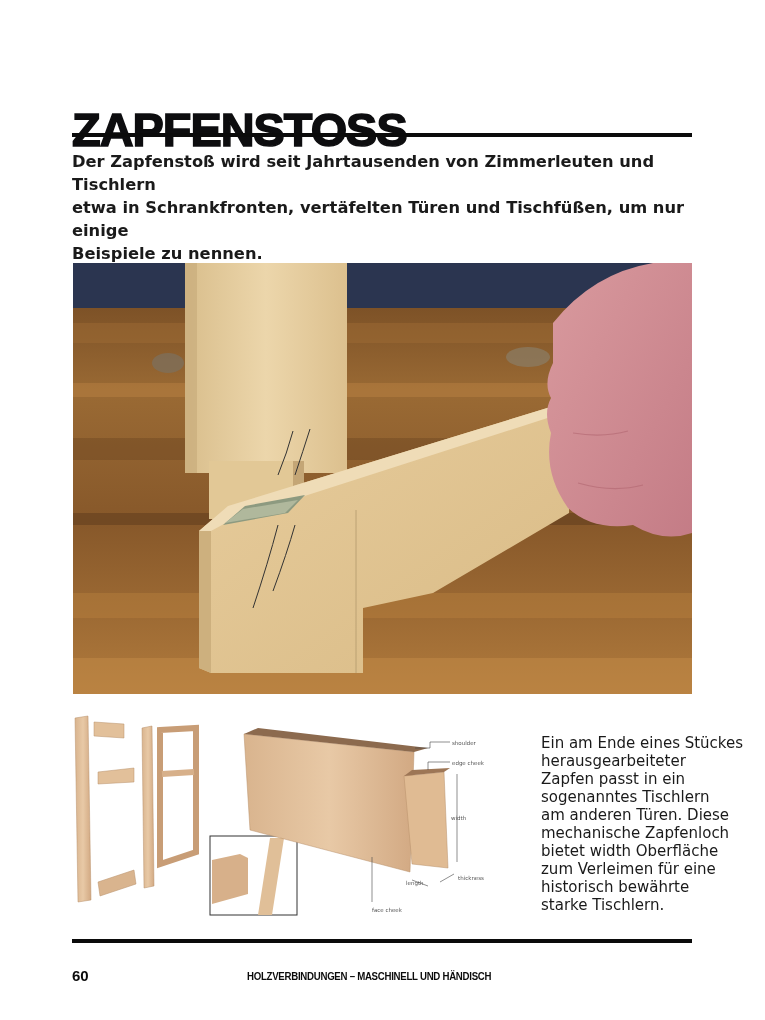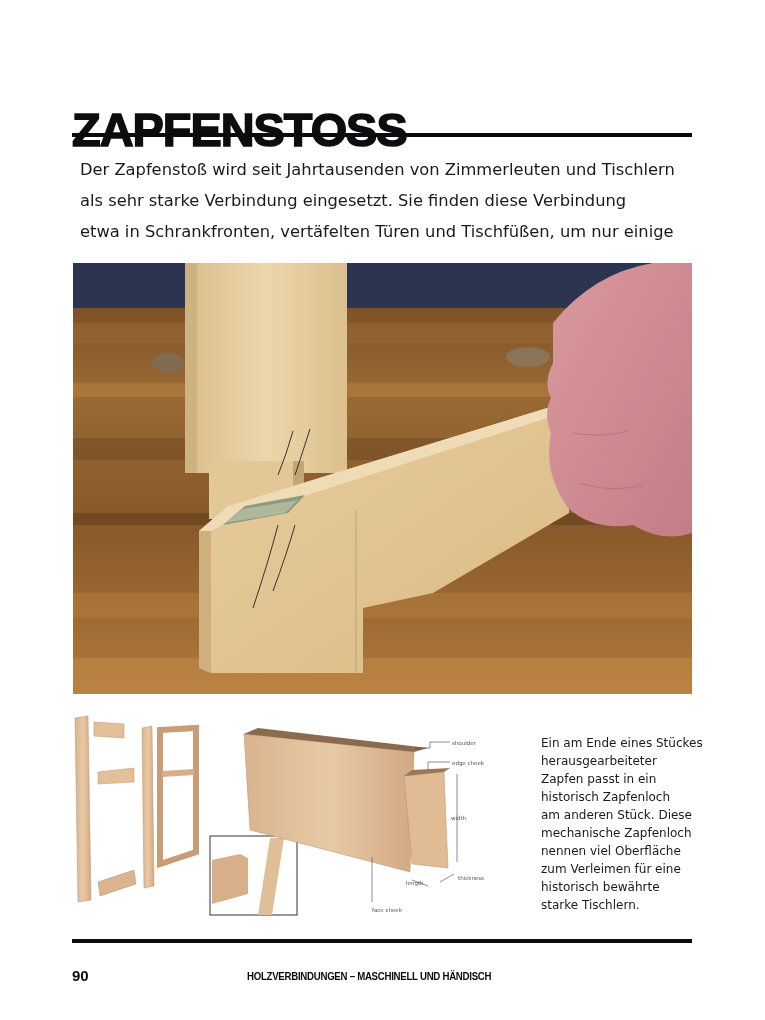--- a/index.html
+++ b/index.html
@@ -2,40 +2,40 @@
 <html><head>
 <meta charset="utf-8">
 <style>
   html, body { margin: 0; padding: 0; background: #ffffff; }
   body { width: 765px; height: 1020px; position: relative; overflow: hidden; font-family: "DejaVu Sans", sans-serif; color: #111; }
   .title { position: absolute; left: 72px; top: 76px; font-family: "Liberation Sans", sans-serif; font-weight: 900; font-size: 46px; letter-spacing: -1px; color: #0d0d0f; line-height: 1; transform: scaleX(1.02); transform-origin: left; -webkit-text-stroke: 1.5px #0d0d0f; }
   .rule { position: absolute; left: 72px; width: 620px; height: 4px; background: #0b0b0b; }
   .rule.top { top: 133px; }
   .rule.bottom { top: 939px; }
   .intro { position: absolute; left: 72px; top: 150px; width: 630px; font-size: 16.3px; line-height: 23px; color: #1a1a1a; }
-  .intro p { margin: 8px; }
+  .intro p { margin: 0; font-weight: bold; }
   .photo { position: absolute; left: 73px; top: 263px; width: 619px; height: 431px; overflow: hidden; background: #8a5a2a; }
   .photo svg { display: block; }
   .diagram-frame { position: absolute; left: 72px; top: 712px; width: 450px; height: 210px; }
-  .caption { position: absolute; left: 541px; top: 734px; width: 160px; font-size: 12px; line-height: 18px; color: #1a1a1a; }
+  .caption { position: absolute; left: 541px; top: 734px; width: 160px; font-size: 15px; line-height: 18px; color: #1a1a1a; }
   .caption span { display: block; white-space: nowrap; }
   .footer-num { position: absolute; left: 72px; top: 967px; font-family: "Liberation Sans", sans-serif; font-weight: 900; font-size: 15px; color: #0b0b0b; }
   .footer-title { position: absolute; left: 247px; top: 970px; font-family: "Liberation Sans", sans-serif; font-weight: 700; font-size: 10.5px; letter-spacing: -0.3px; color: #0b0b0b; transform: scaleX(0.92); transform-origin: left; }
   .lbl { font-family: "DejaVu Sans", sans-serif; font-size: 5.5px; fill: #555; }
 </style>
 </head>
 <body>
 
 <h1 class="title">ZAPFENSTOSS</h1>
 <div class="rule top"></div>
 
 <div class="intro">
   <p>Der Zapfenstoß wird seit Jahrtausenden von Zimmerleuten und Tischlern</p>
-  <p>als sehr starke Verbindung eingesetzt. Sie finden diese Verbindung</p>
   <p>etwa in Schrankfronten, vertäfelten Türen und Tischfüßen, um nur einige</p>
+  <p>Beispiele zu nennen.</p>
 </div>
 
 <div class="photo">
   <svg width="619" height="431" viewBox="0 0 619 431" xmlns="http://www.w3.org/2000/svg">
     <defs>
       <linearGradient id="bench" x1="0" y1="0" x2="0" y2="1">
         <stop offset="0" stop-color="#6e4520"></stop>
         <stop offset="0.3" stop-color="#9a6a34"></stop>
         <stop offset="0.6" stop-color="#87582a"></stop>
         <stop offset="1" stop-color="#b07a3c"></stop>
@@ -135,24 +135,24 @@
     <text class="lbl" x="386" y="168">thickness</text>
     <text class="lbl" x="334" y="173">length</text>
     <text class="lbl" x="300" y="200">face cheek</text>
   </svg>
 </div>
 
 <div class="caption">
   <span>Ein am Ende eines Stückes</span>
   <span>herausgearbeiteter</span>
   <span>Zapfen passt in ein</span>
-  <span>historisch Zapfenloch</span>
-  <span>am anderen Stück. Diese</span>
+  <span>sogenanntes Tischlern</span>
+  <span>am anderen Türen. Diese</span>
   <span>mechanische Zapfenloch</span>
-  <span>nennen viel Oberfläche</span>
+  <span>bietet width Oberfläche</span>
   <span>zum Verleimen für eine</span>
   <span>historisch bewährte</span>
   <span>starke Tischlern.</span>
 </div>
 
 <div class="rule bottom"></div>
-<div class="footer-num">90</div>
+<div class="footer-num">60</div>
 <div class="footer-title">HOLZVERBINDUNGEN – MASCHINELL UND HÄNDISCH</div>
 
 </body></html>

